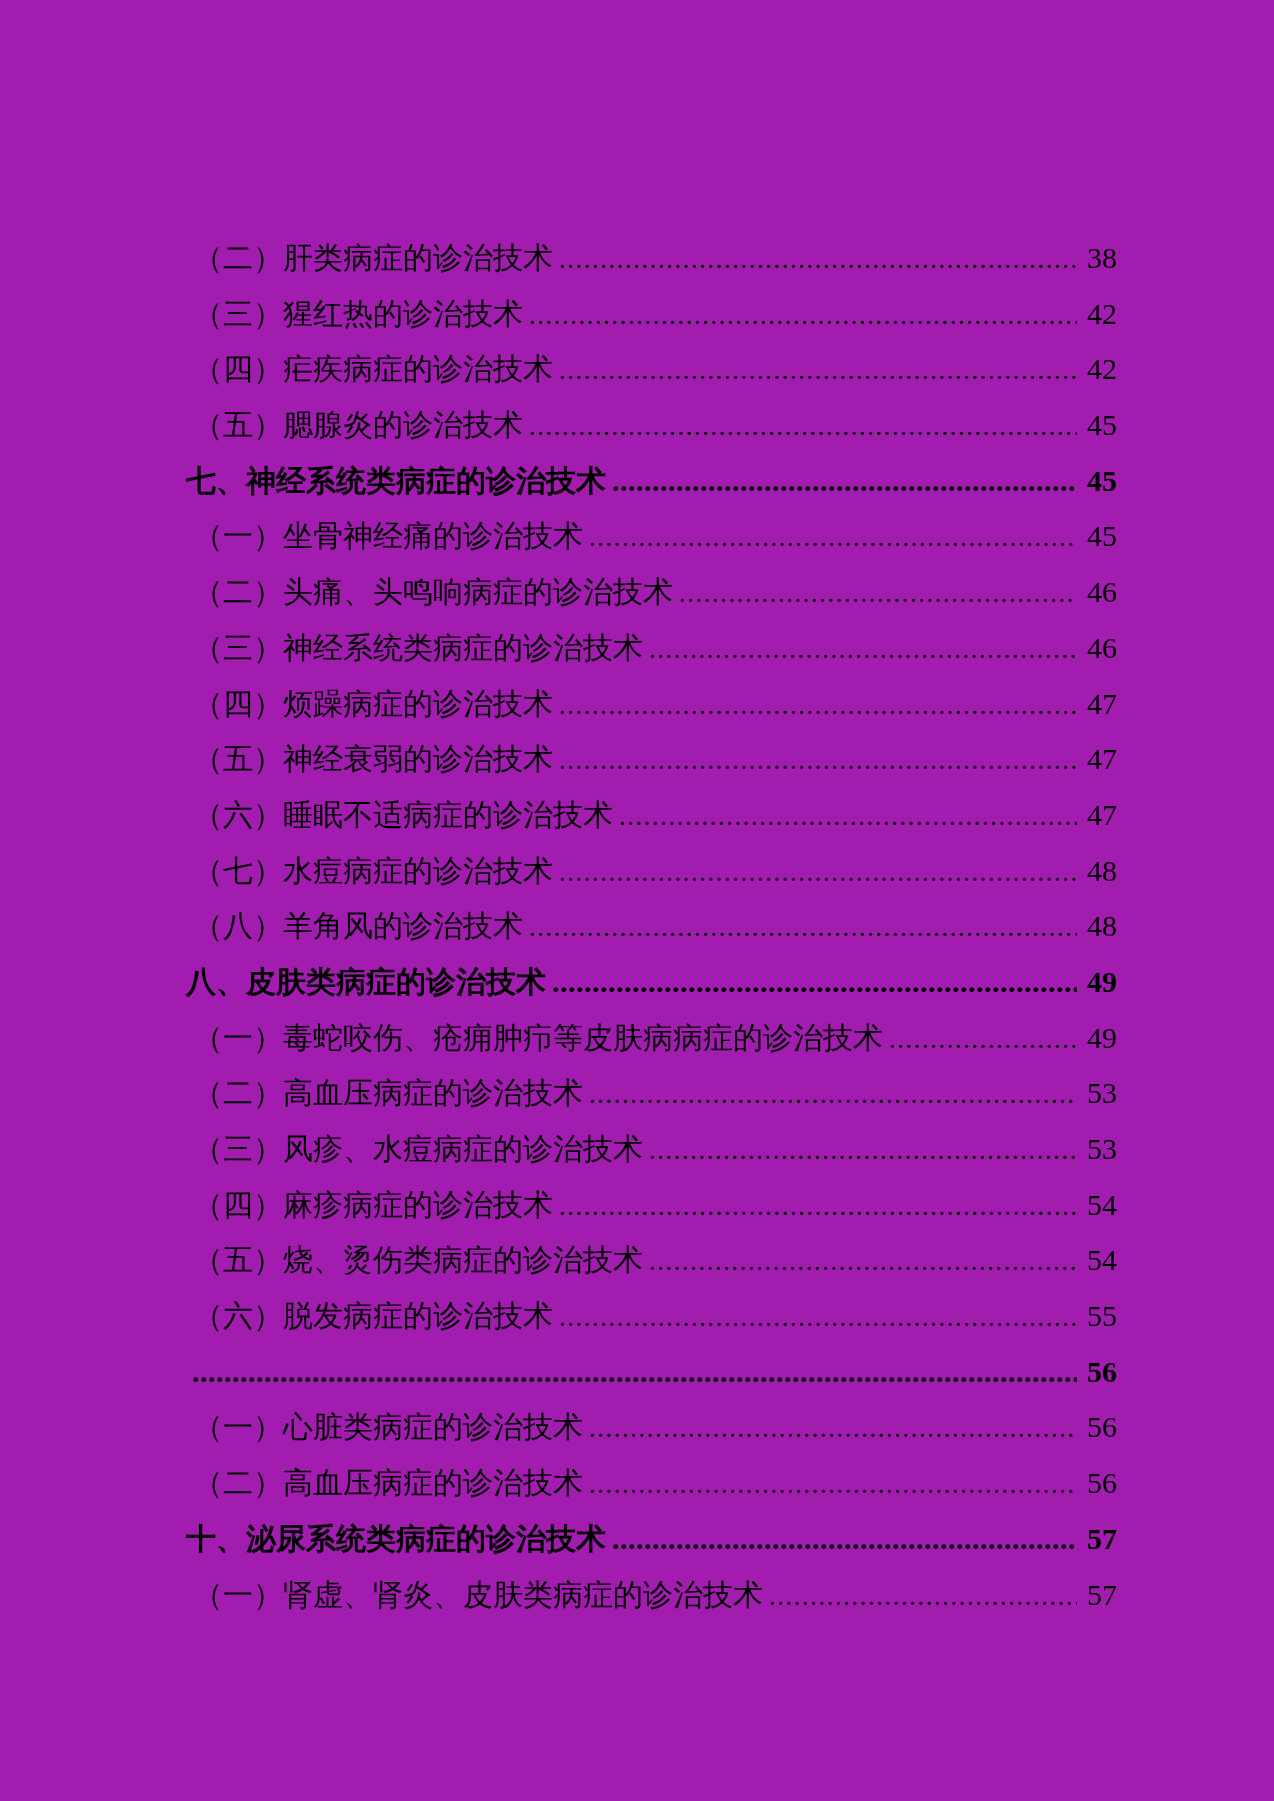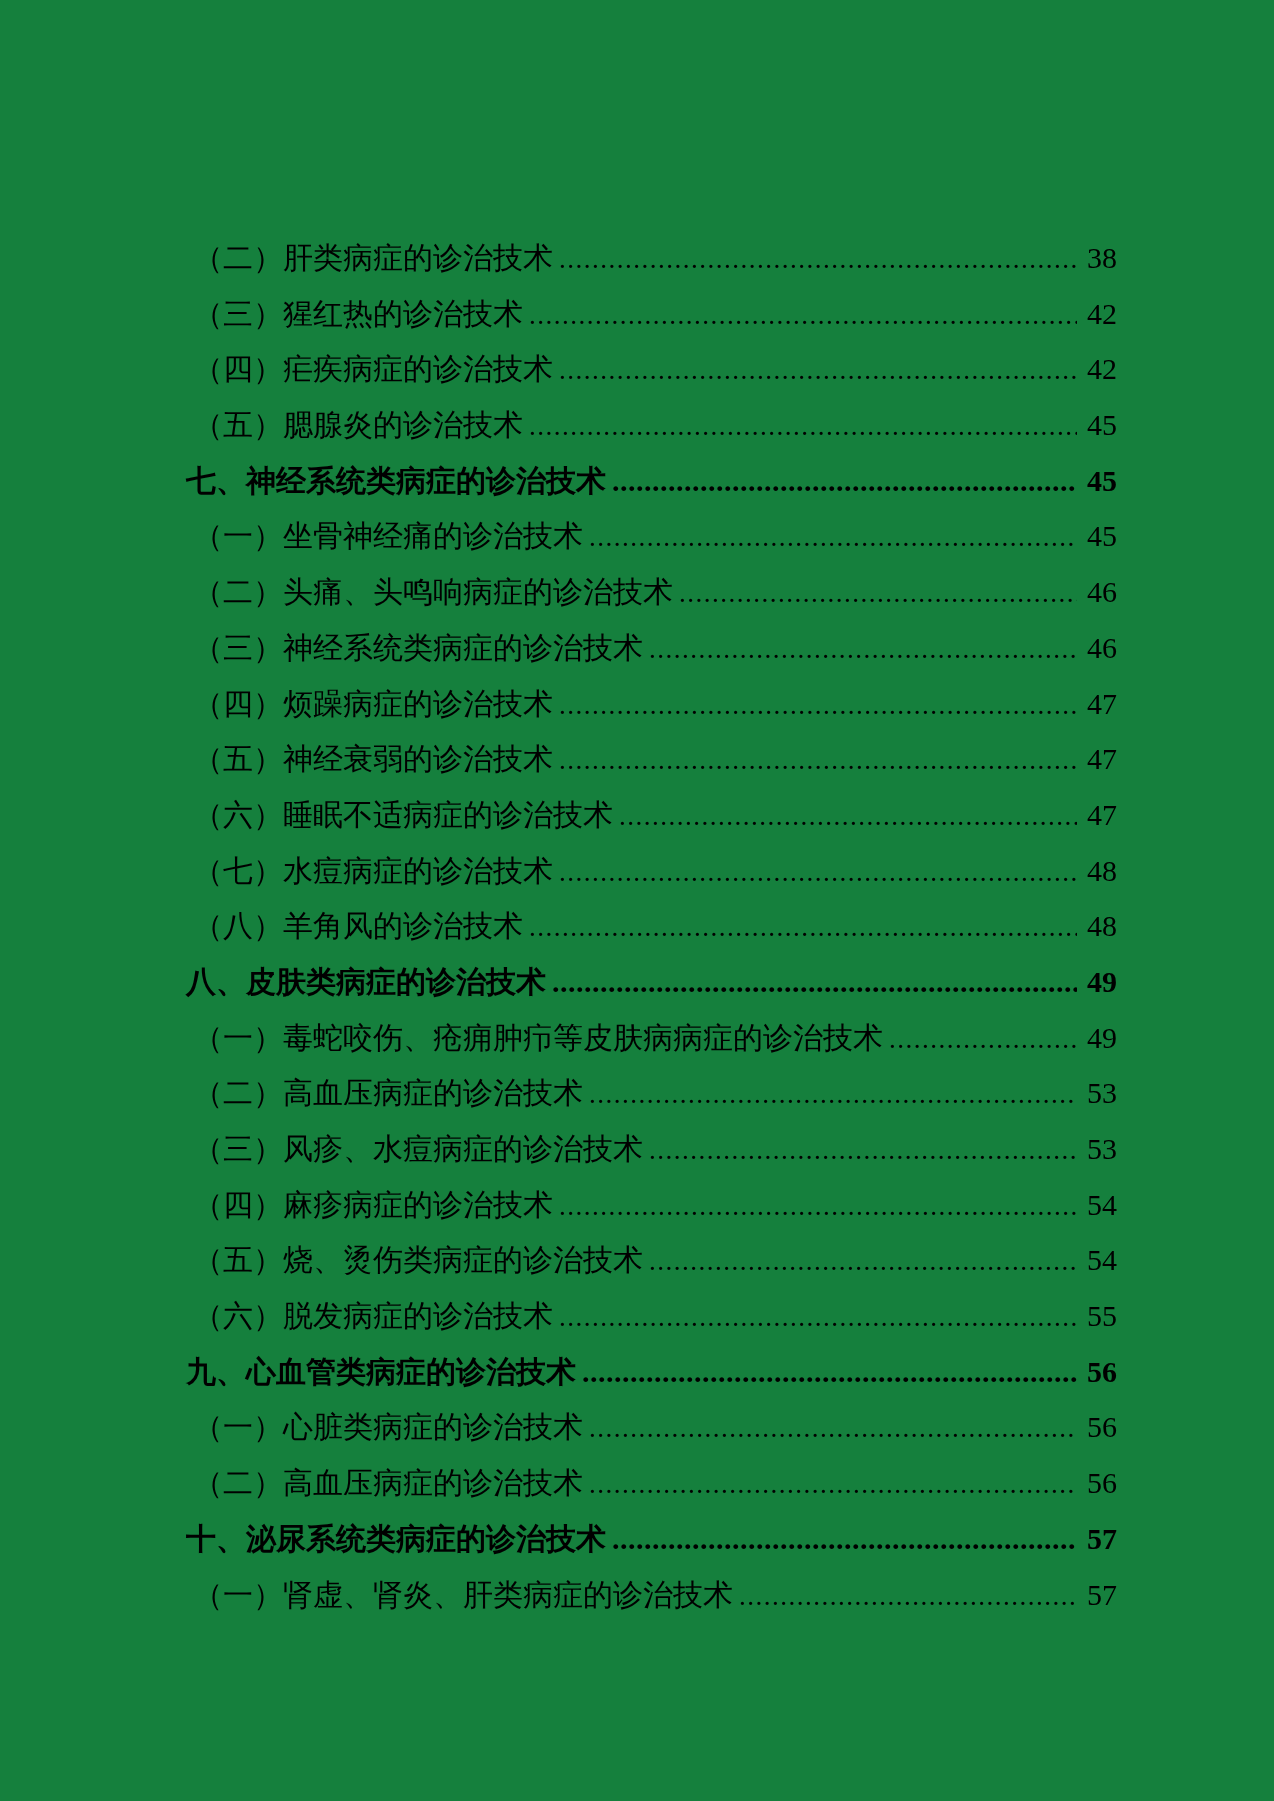--- a/index.html
+++ b/index.html
@@ -11,21 +11,21 @@
     height: 1801px;
     background: #ffffff;
     font-family: "Liberation Serif", "DejaVu Serif", serif;
     color: #000000;
     overflow: hidden;
   }
   .page {
     position: relative;
     width: 1274px;
     height: 1801px;
-    background: #15803d;
+    background: #a21caf;
   }
   .toc {
     position: absolute;
     left: 150px;
     right: 157px;
     top: 230px;
   }
   .toc-row {
     display: flex;
     align-items: baseline;
@@ -168,38 +168,37 @@
     <span class="toc-label">（五）烧、烫伤类病症的诊治技术</span>
     <span class="toc-leader"></span>
     <span class="toc-page-num">54</span>
   </div>
       <div class="toc-row sub">
     <span class="toc-label">（六）脱发病症的诊治技术</span>
     <span class="toc-leader"></span>
     <span class="toc-page-num">55</span>
   </div>
       <div class="toc-row section">
-    <span class="toc-label">九、心血管类病症的诊治技术</span>
     <span class="toc-leader"></span>
     <span class="toc-page-num">56</span>
   </div>
       <div class="toc-row sub">
     <span class="toc-label">（一）心脏类病症的诊治技术</span>
     <span class="toc-leader"></span>
     <span class="toc-page-num">56</span>
   </div>
       <div class="toc-row sub">
     <span class="toc-label">（二）高血压病症的诊治技术</span>
     <span class="toc-leader"></span>
     <span class="toc-page-num">56</span>
   </div>
       <div class="toc-row section">
     <span class="toc-label">十、泌尿系统类病症的诊治技术</span>
     <span class="toc-leader"></span>
     <span class="toc-page-num">57</span>
   </div>
       <div class="toc-row sub">
-    <span class="toc-label">（一）肾虚、肾炎、肝类病症的诊治技术</span>
+    <span class="toc-label">（一）肾虚、肾炎、皮肤类病症的诊治技术</span>
     <span class="toc-leader"></span>
     <span class="toc-page-num">57</span>
   </div>
     </div>
 </div>
 
 </body></html>

